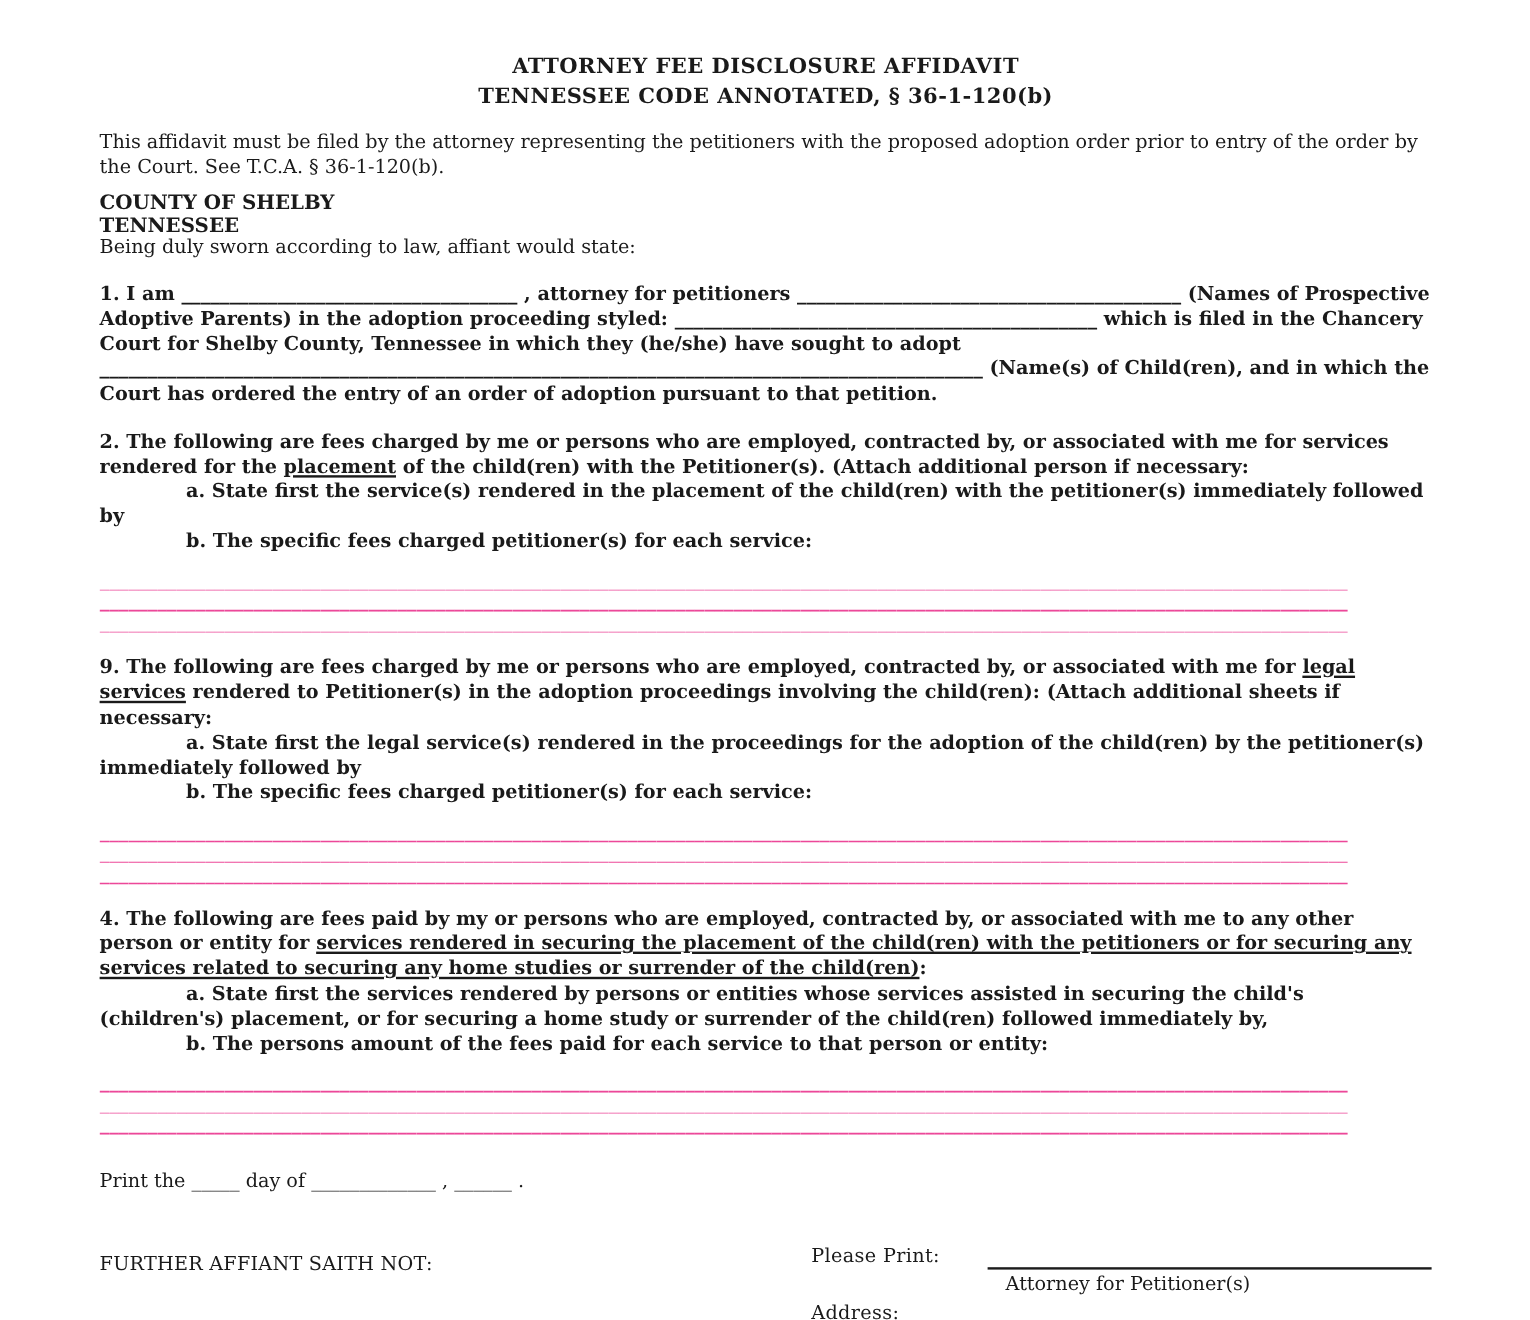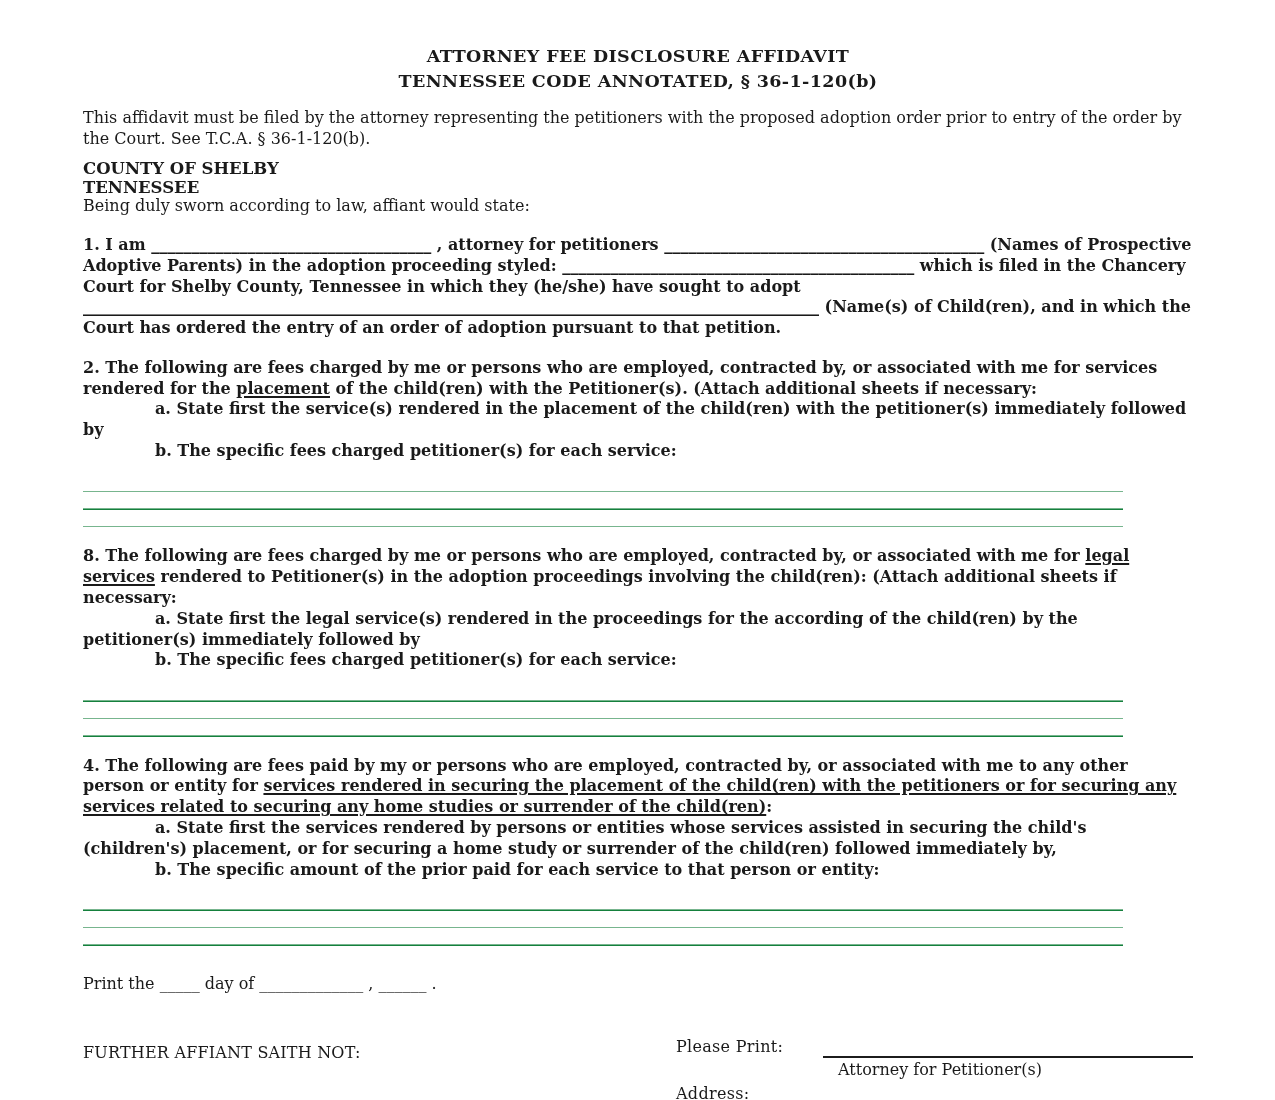--- a/index.html
+++ b/index.html
@@ -35,21 +35,21 @@
   .para p { margin: 0; }
   .indent { text-indent: 72px; }
   .u { text-decoration: underline; text-underline-offset: 2px; text-decoration-thickness: 1.5px; }
   .fee-lines { margin-top: 13px; }
   .fee-line {
     width: 1048px;
     height: 17.5px;
     line-height: 17px;
     white-space: nowrap;
     overflow: hidden;
-    color: #15803d;
+    color: #ec4899;
   }
   .date-line { margin-top: 28px; }
   .sig-row { display: flex; margin-top: 42px; }
   .further { width: 593px; padding-top: 6px; letter-spacing: 0.2px; }
   .sig-col { flex: 1; }
   .sig-line-row { display: flex; align-items: flex-end; }
   .sig-label { width: 147px; letter-spacing: 0.3px; }
   .sig-rule { flex: 1; height: 18px; border-bottom: 2px solid #1c1c1c; }
   .attorney-caption { margin: 2px 0 0 162px; }
   .mt6 { margin-top: 6px; }
@@ -71,45 +71,45 @@
     <div>COUNTY OF SHELBY</div>
     <div>TENNESSEE</div>
   </div>
   <div class="being-sworn">Being duly sworn according to law, affiant would state:</div>
 
   <div class="para">
     <p>1.  I am ___________________________________ , attorney for petitioners ________________________________________ (Names of Prospective Adoptive Parents) in the adoption proceeding styled: ____________________________________________ which is filed in the Chancery Court for Shelby County, Tennessee in which they (he/she) have sought to adopt ____________________________________________________________________________________________ (Name(s) of Child(ren), and in which the Court has ordered the entry of an order of adoption pursuant to that petition.</p>
   </div>
 
   <div class="para">
-    <p><span>2.  The following are fees charged by me or persons who are employed, contracted by, or associated with me for services rendered for the </span><span class="u">placement</span><span> of the child(ren) with the Petitioner(s).  (Attach additional sheets if necessary:</span></p>
+    <p><span>2.  The following are fees charged by me or persons who are employed, contracted by, or associated with me for services rendered for the </span><span class="u">placement</span><span> of the child(ren) with the Petitioner(s).  (Attach additional person if necessary:</span></p>
     <p class="indent">a.  State first the service(s) rendered in the placement of the child(ren) with the petitioner(s) immediately followed by</p>
     <p class="indent">b.  The specific fees charged petitioner(s) for each service:</p>
     <div class="fee-lines">
       <div class="fee-line">__________________________________________________________________________________________________________________________________</div>
       <div class="fee-line">__________________________________________________________________________________________________________________________________</div>
       <div class="fee-line">__________________________________________________________________________________________________________________________________</div>
     </div>
   </div>
 
   <div class="para">
-    <p><span>8.  The following are fees charged by me or persons who are employed, contracted by, or associated with me for </span><span class="u">legal services</span><span> rendered to  Petitioner(s) in the adoption proceedings involving the child(ren):  (Attach additional sheets if necessary:</span></p>
-    <p class="indent">a.  State first the legal  service(s) rendered in the proceedings for the according of the child(ren) by the petitioner(s) immediately followed by</p>
+    <p><span>9.  The following are fees charged by me or persons who are employed, contracted by, or associated with me for </span><span class="u">legal services</span><span> rendered to  Petitioner(s) in the adoption proceedings involving the child(ren):  (Attach additional sheets if necessary:</span></p>
+    <p class="indent">a.  State first the legal  service(s) rendered in the proceedings for the adoption of the child(ren) by the petitioner(s) immediately followed by</p>
     <p class="indent">b.  The specific fees charged petitioner(s) for each service:</p>
     <div class="fee-lines">
       <div class="fee-line">__________________________________________________________________________________________________________________________________</div>
       <div class="fee-line">__________________________________________________________________________________________________________________________________</div>
       <div class="fee-line">__________________________________________________________________________________________________________________________________</div>
     </div>
   </div>
 
   <div class="para">
     <p><span>4.  The following are fees paid by my or persons who are employed, contracted by, or associated with me to any other person or entity for </span><span class="u">services rendered in securing the placement of the child(ren) with the petitioners or for securing any services related to securing any home studies or surrender of the child(ren)</span><span>:</span></p>
     <p class="indent">a.  State first the services rendered by persons or entities whose services assisted in securing the child's (children's) placement, or for securing a home study or surrender of the child(ren) followed immediately by,</p>
-    <p class="indent">b.  The specific amount of the prior paid for each service to that person or entity:</p>
+    <p class="indent">b.  The persons amount of the fees paid for each service to that person or entity:</p>
     <div class="fee-lines">
       <div class="fee-line">__________________________________________________________________________________________________________________________________</div>
       <div class="fee-line">__________________________________________________________________________________________________________________________________</div>
       <div class="fee-line">__________________________________________________________________________________________________________________________________</div>
     </div>
   </div>
 
   <p class="date-line">Print the _____ day of _____________ , ______ .</p>
 
   <div class="sig-row">

